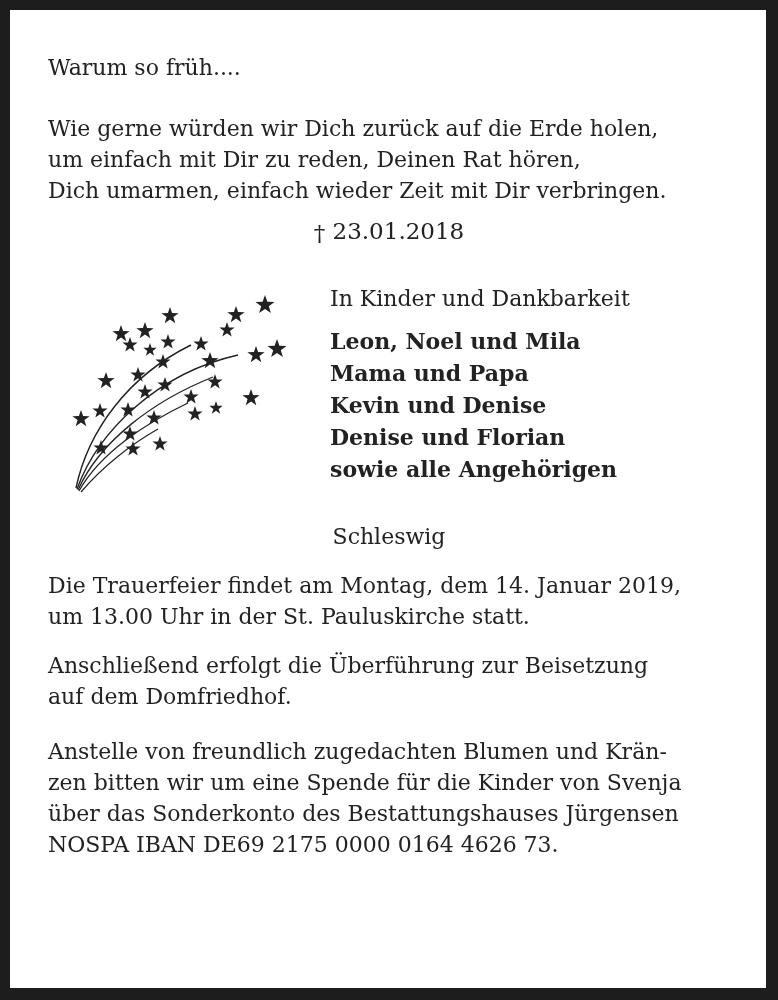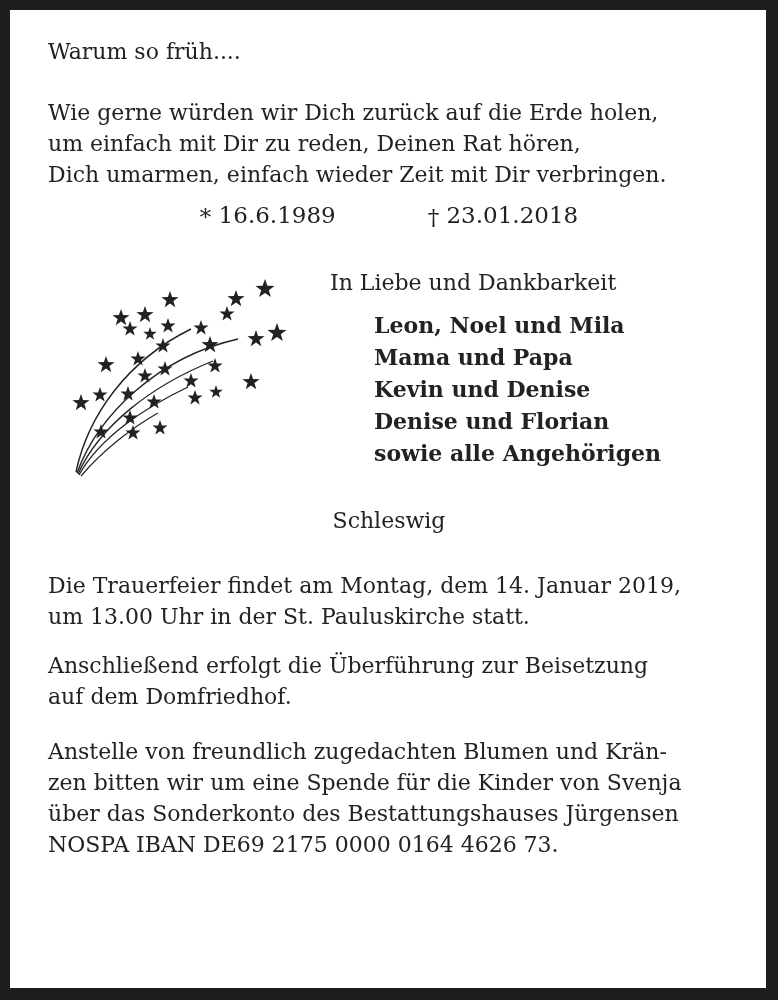--- a/index.html
+++ b/index.html
@@ -19,21 +19,21 @@
     width: 100%; height: 100%;
     background: #ffffff;
     color: #222222;
     padding: 26px 36px 0 38px;
     font-size: 22px;
     line-height: 31px;
     overflow: hidden;
   }
   p { margin: 0; }
   .lines { white-space: pre-line; }
-  .opening { margin-top: 0; }
+  .opening { margin-top: 16px; }
   .verse { margin-top: 30px; }
   .missing { margin-top: 21px; }
   .name {
     margin-top: 14px;
     text-align: center;
     font-style: italic;
     font-weight: normal;
     font-size: 50px;
     line-height: 56px;
     letter-spacing: 1px;
@@ -48,42 +48,41 @@
   .dates .symbol { display: inline-block; transform: translateY(2px); }
   .middle {
     margin-top: 34px;
     display: flex;
     align-items: flex-start;
     height: 232px;
   }
   .stars-wrap { width: 280px; flex: 0 0 280px; }
   .mourn-col { margin-left: 2px; padding-top: 2px; }
   .dedication { margin-bottom: 11px; }
-  .mourners { font-weight: bold; line-height: 32px; margin-left: 44px; }
+  .mourners { font-weight: bold; line-height: 32px; }
   .location { margin-top: 8px; text-align: center; }
-  .service { margin-top: 34px; }
+  .service { margin-top: 18px; }
   .burial { margin-top: 18px; }
   .donation { margin-top: 24px; }
 </style>
 </head>
 <body>
 
 <div class="frame">
   <div class="page">
 
     <p class="opening">Warum so früh....</p>
 
     <p class="lines verse">Wie gerne würden wir Dich zurück auf die Erde holen,
 um einfach mit Dir zu reden, Deinen Rat hören,
 Dich umarmen, einfach wieder Zeit mit Dir verbringen.</p>
 
 
 
     <div class="dates">
-      <span><span class="symbol">*</span>&nbsp;<span>16.6.1989</span></span>
       <span><span class="symbol">†</span>&nbsp;<span>23.01.2018</span></span>
     </div>
 
     <div class="middle">
       <div class="stars-wrap">
         <svg id="stars-svg" width="280" height="232" viewBox="0 0 280 232">
           <path d="M28 207 C 40 150 80 95 143 64" fill="none" stroke="#222222" stroke-width="1.4"></path>
           <path d="M29 208 C 50 150 110 92 190 74" fill="none" stroke="#222222" stroke-width="1.4"></path>
           <path d="M30 209 C 52 160 105 120 165 96" fill="none" stroke="#222222" stroke-width="1.3"></path>
           <path d="M31 210 C 52 172 98 142 140 122" fill="none" stroke="#222222" stroke-width="1.3"></path>
@@ -115,21 +114,21 @@
             <polygon points="106.0,129.0 107.9,134.4 113.6,134.5 109.0,138.0 110.7,143.5 106.0,140.2 101.3,143.5 103.0,138.0 98.4,134.5 104.1,134.4" fill="#222222"></polygon>
             <polygon points="147.0,125.0 148.9,130.4 154.6,130.5 150.0,134.0 151.7,139.5 147.0,136.2 142.3,139.5 144.0,134.0 139.4,130.5 145.1,130.4" fill="#222222"></polygon>
             <polygon points="168.0,120.0 169.6,124.7 174.7,124.8 170.7,127.9 172.1,132.7 168.0,129.8 163.9,132.7 165.3,127.9 161.3,124.8 166.4,124.7" fill="#222222"></polygon>
             <polygon points="82.0,145.0 83.9,150.4 89.6,150.5 85.0,154.0 86.7,159.5 82.0,156.2 77.3,159.5 79.0,154.0 74.4,150.5 80.1,150.4" fill="#222222"></polygon>
             <polygon points="53.0,159.0 54.9,164.4 60.6,164.5 56.0,168.0 57.7,173.5 53.0,170.2 48.3,173.5 50.0,168.0 45.4,164.5 51.1,164.4" fill="#222222"></polygon>
             <polygon points="85.0,160.0 86.9,165.4 92.6,165.5 88.0,169.0 89.7,174.5 85.0,171.2 80.3,174.5 82.0,169.0 77.4,165.5 83.1,165.4" fill="#222222"></polygon>
             <polygon points="112.0,155.0 113.9,160.4 119.6,160.5 115.0,164.0 116.7,169.5 112.0,166.2 107.3,169.5 109.0,164.0 104.4,160.5 110.1,160.4" fill="#222222"></polygon>
           </svg>
       </div>
       <div class="mourn-col">
-        <p class="dedication">In Liebe und Dankbarkeit</p>
+        <p class="dedication">In Kinder und Dankbarkeit</p>
         <p class="lines mourners">Leon, Noel und Mila
 Mama und Papa
 Kevin und Denise
 Denise und Florian
 sowie alle Angehörigen</p>
       </div>
     </div>
 
     <p class="location">Schleswig</p>
 

